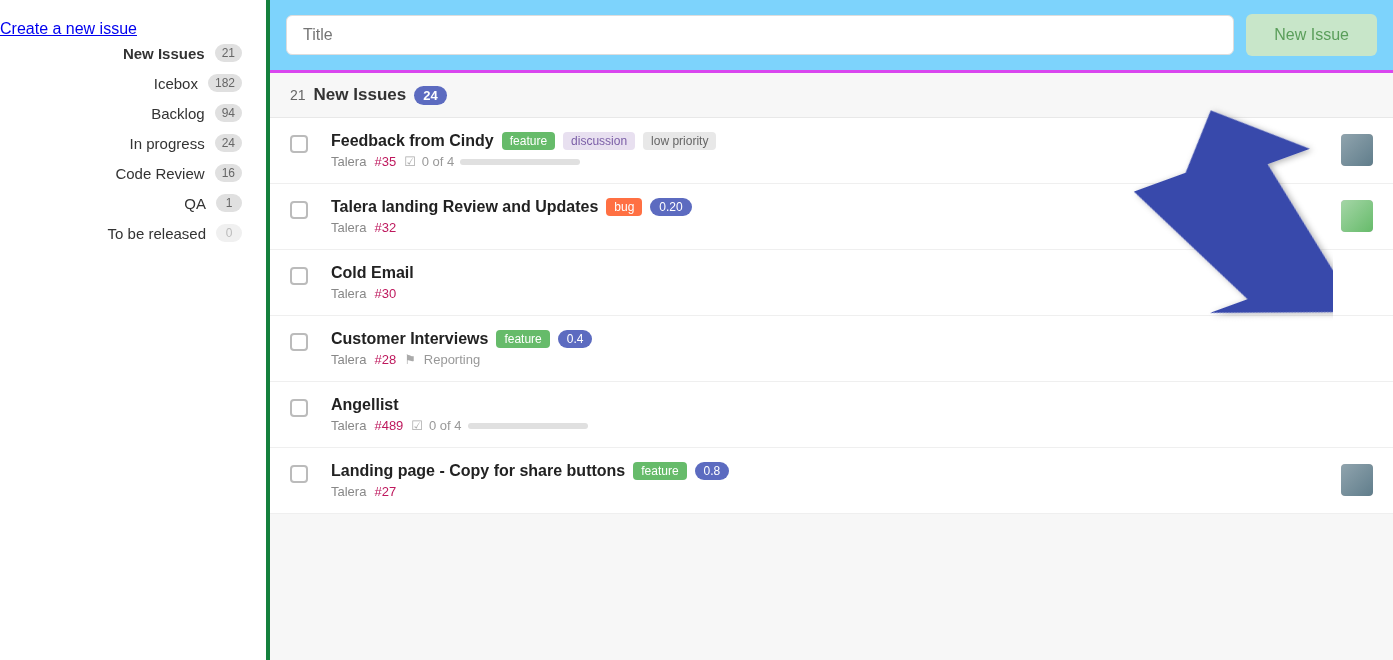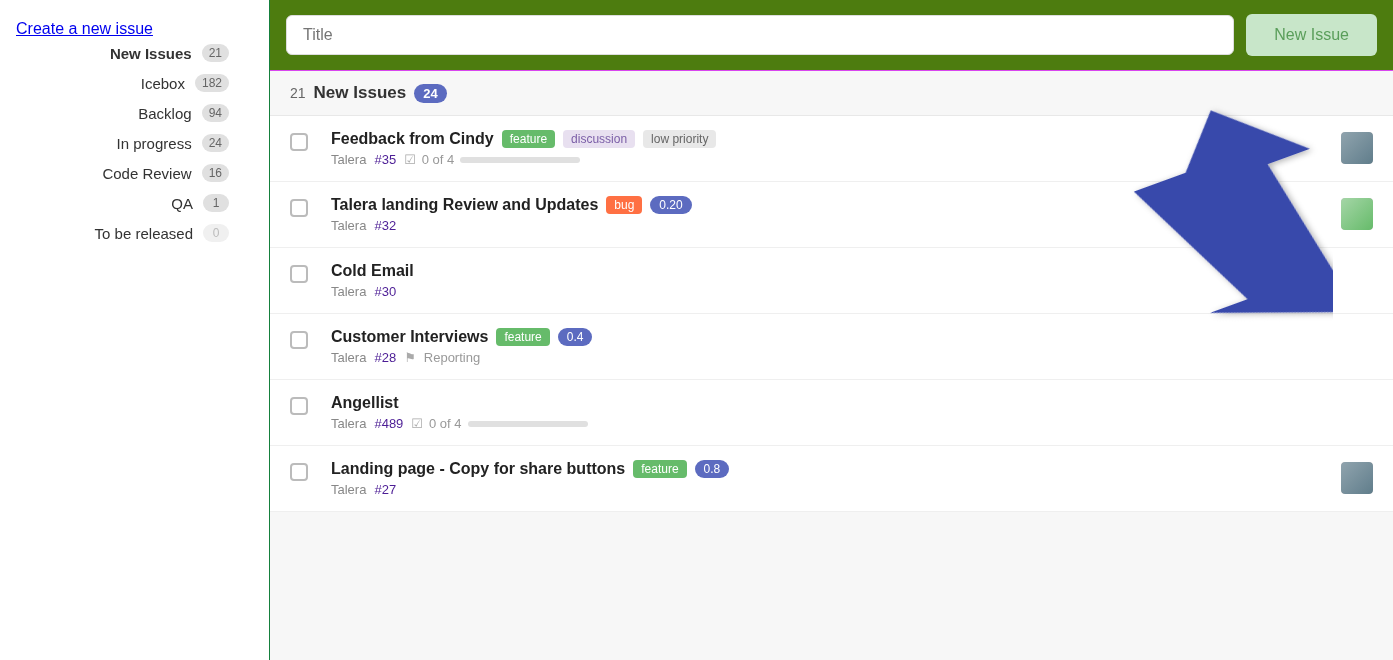--- a/index.html
+++ b/index.html
@@ -2,23 +2,23 @@
 <html><head>
   <meta charset="utf-8">
   <style>
     * { box-sizing: border-box; margin: 0; padding: 0; }
     body { font-family: -apple-system, BlinkMacSystemFont, 'Segoe UI', Helvetica, Arial, sans-serif; background: #fff; display: flex; height: 660px; overflow: hidden; }
 
     
     #sidebar {
       width: 270px;
       min-width: 270px;
-      padding: 20px 16px;
+      padding: 20px 0;
       background: #fff;
-      border-right: 1px solid #15803d;
+      border-right: 4px solid #15803d;
     }
     .sidebar-item {
       display: flex;
       align-items: center;
       justify-content: flex-end;
       padding: 6px 24px;
       cursor: pointer;
     }
     .sidebar-item .item-label {
       flex: 1;
@@ -45,22 +45,22 @@
       display: flex;
       flex-direction: column;
       overflow: hidden;
     }
 
     
     #topbar {
       display: flex;
       align-items: center;
       padding: 14px 16px;
-      background: #4d7c0f;
-      border-bottom: 1px solid #d946ef;
+      background: #7dd3fc;
+      border-bottom: 3px solid #d946ef;
       gap: 12px;
     }
     #title-input {
       flex: 1;
       border: 1px solid #ddd;
       border-radius: 6px;
       padding: 10px 16px;
       font-size: 16px;
       color: #999;
       outline: none;
@@ -163,21 +163,21 @@
       padding: 2px 9px;
     }
     .issue-meta {
       display: flex;
       align-items: center;
       gap: 8px;
       font-size: 13px;
       color: #999;
     }
     .issue-meta .project { color: #888; }
-    .issue-meta .issue-id { color: #4c1d95; }
+    .issue-meta .issue-id { color: #be185d; }
     .progress-bar-wrap {
       display: flex;
       align-items: center;
       gap: 6px;
     }
     .progress-bar-bg {
       width: 120px;
       height: 6px;
       background: #e0e0e0;
       border-radius: 3px;

